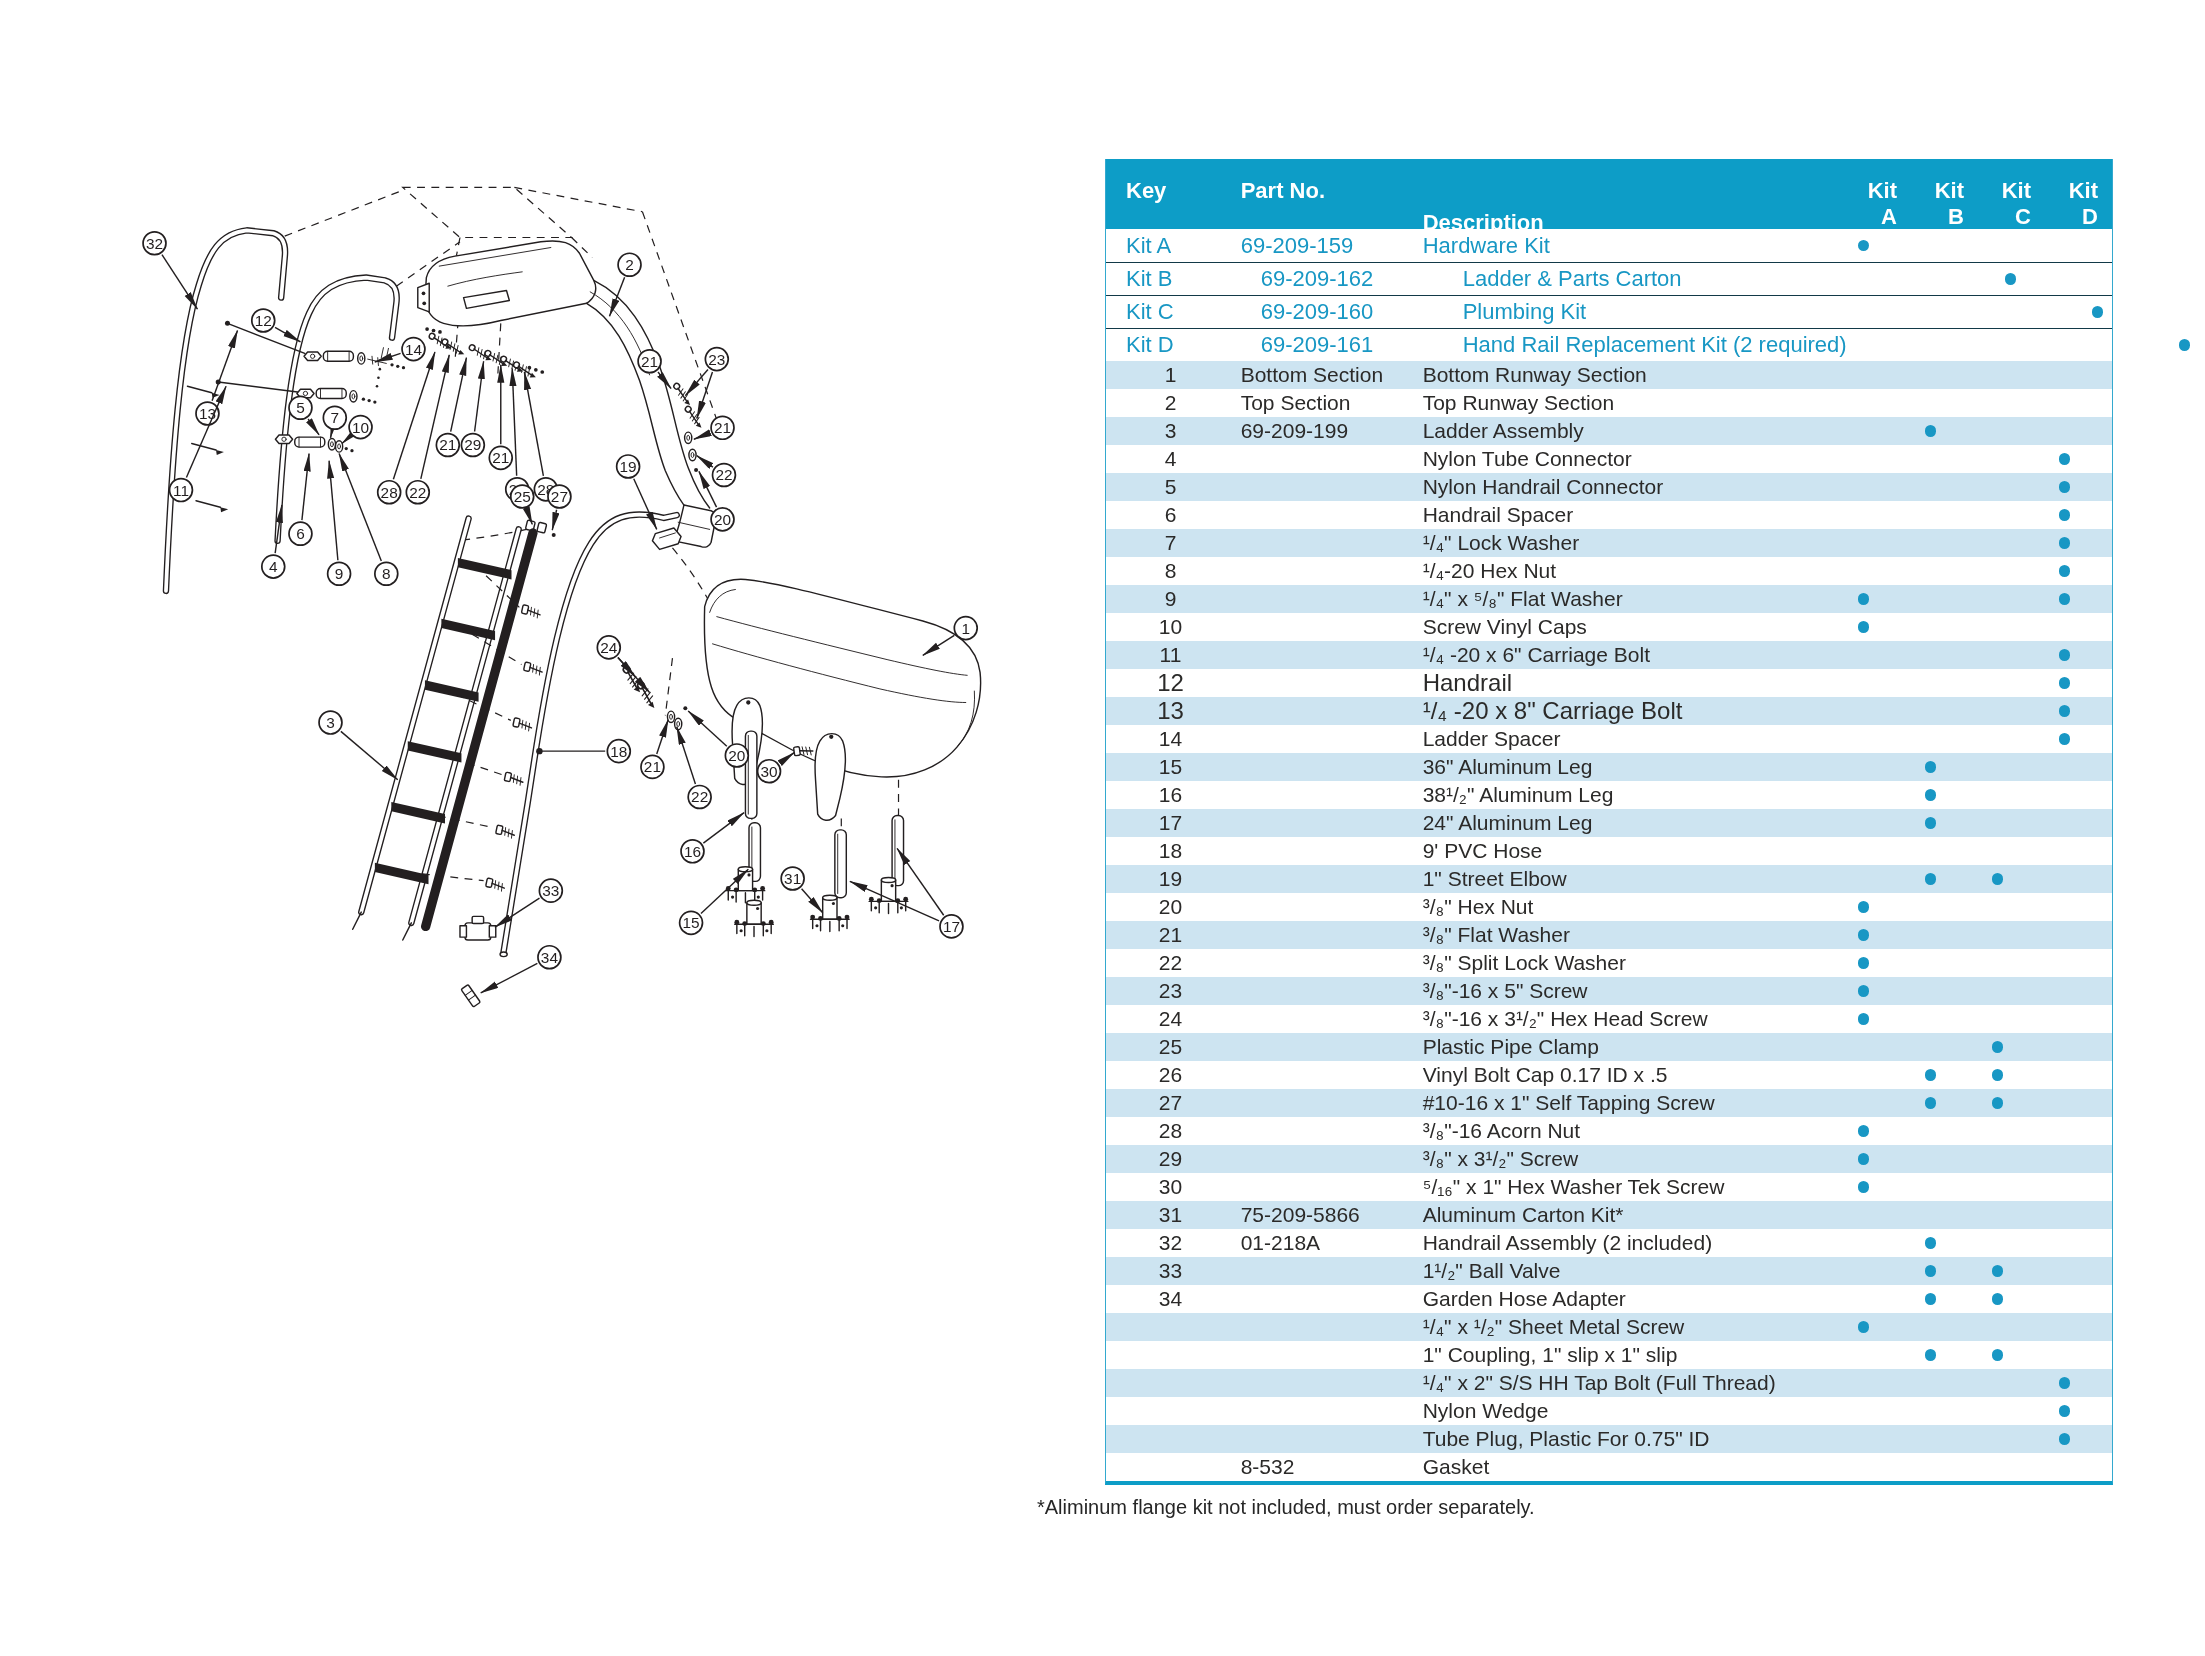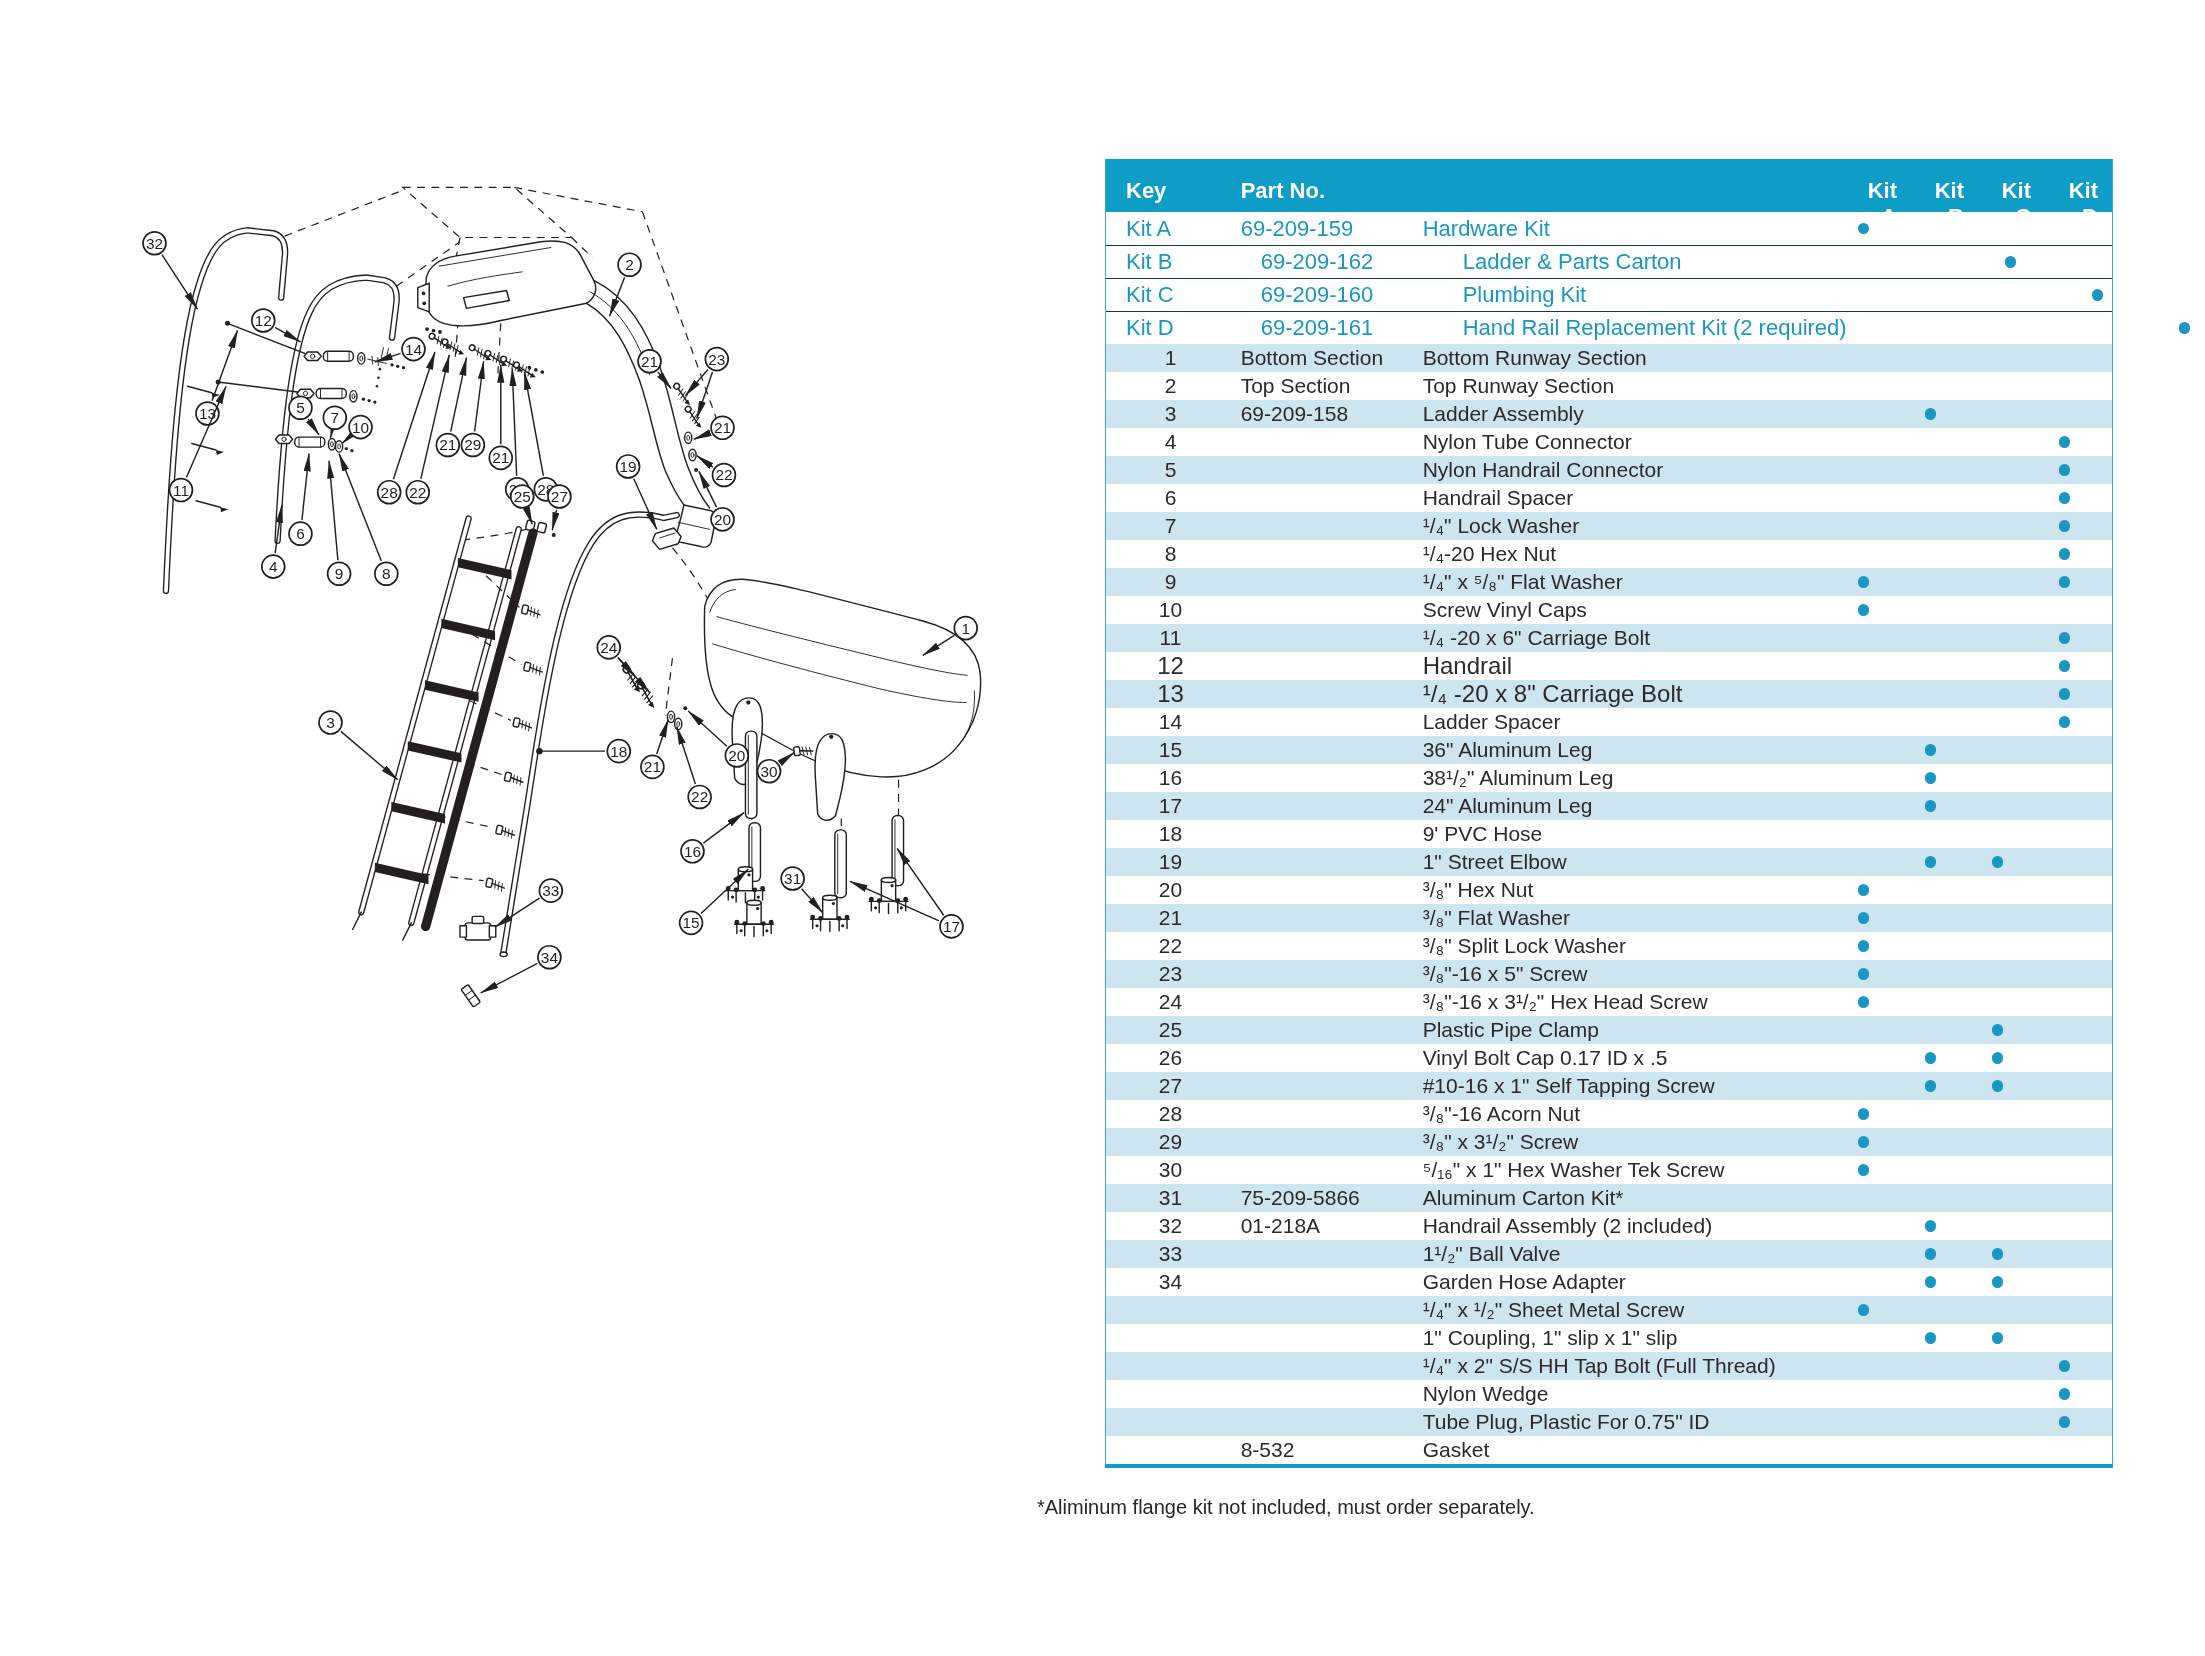--- a/index.html
+++ b/index.html
@@ -23,21 +23,21 @@
   svg .tubeO{stroke:var(--line);stroke-width:9;fill:none;stroke-linecap:round;}
   svg .tubeI{stroke:#fff;stroke-width:5.2;fill:none;stroke-linecap:round;}
   svg .band{stroke:var(--line);stroke-width:13;fill:none;stroke-linecap:round;}
   svg .callout-circle{fill:#fff;stroke:var(--line);stroke-width:2.4;}
   svg .callout-text{font-family:"Liberation Sans","DejaVu Sans",sans-serif;font-size:21.5px;fill:var(--line);}
   svg .leader{stroke:var(--line);stroke-width:2;fill:none;}
   
   .parts-table{position:absolute;left:1105px;top:159px;width:1008px;
                border-left:1.4px solid #33a9cf;border-right:1.4px solid #33a9cf;
                border-bottom:4.3px solid var(--accent);box-sizing:border-box;}
-  .thead{display:flex;background:var(--accent);color:#fff;height:53px;font-size:22px;font-weight:700;}
+  .thead{display:flex;background:var(--accent);color:#fff;height:70px;font-size:22px;font-weight:700;}
   .thead .c-key{width:129px;padding:18.6px 0 0 20px;box-sizing:border-box;}
   .thead .c-part{width:182px;padding:18.6px 0 0 5.7px;box-sizing:border-box;}
   .thead .c-desc{width:413px;padding:18.6px 0 0 5.7px;box-sizing:border-box;margin-top:32px;}
   .kit-head{width:67px;padding-top:18.6px;text-align:right;line-height:26px;}
   .row{display:flex;align-items:center;width:100%;box-sizing:border-box;}
   .kit-row{height:33px;font-size:22px;color:var(--kittext);}
   .kit-row.ruled{border-top:1.4px solid var(--rule);gap:20px;}
   .body-row{height:28px;font-size:21px;color:var(--bodytext);}
   .body-row.stripe{background:var(--stripe);}
   .body-row.large{font-size:24px;}
@@ -605,21 +605,21 @@
           <span class="c-key">2</span>
           <span class="c-part">Top Section</span>
           <span class="c-desc">Top Runway Section</span>
           <span class="kitcell"></span>
           <span class="kitcell"></span>
           <span class="kitcell"></span>
           <span class="kitcell"></span>
         </div>
         <div class="row body-row stripe">
           <span class="c-key">3</span>
-          <span class="c-part">69-209-158</span>
+          <span class="c-part">69-209-199</span>
           <span class="c-desc">Ladder Assembly</span>
           <span class="kitcell"></span>
           <span class="kitcell">
             <span class="dot"></span>
           </span>
           <span class="kitcell"></span>
           <span class="kitcell"></span>
         </div>
         <div class="row body-row">
           <span class="c-key">4</span>

